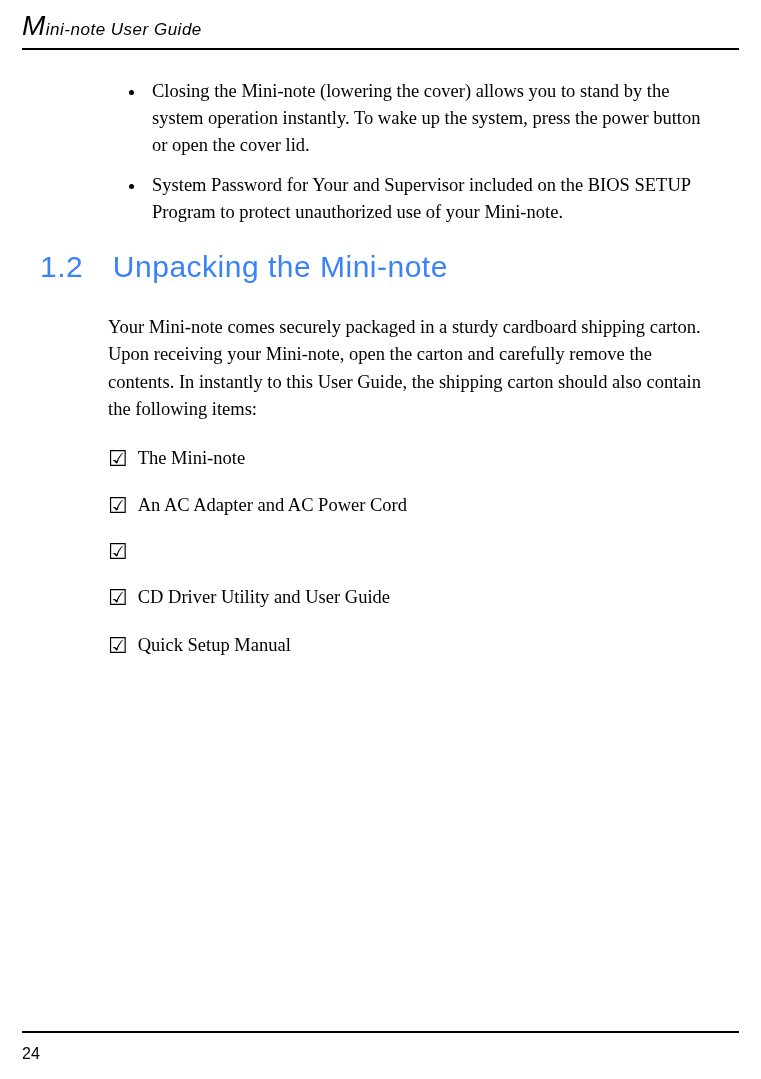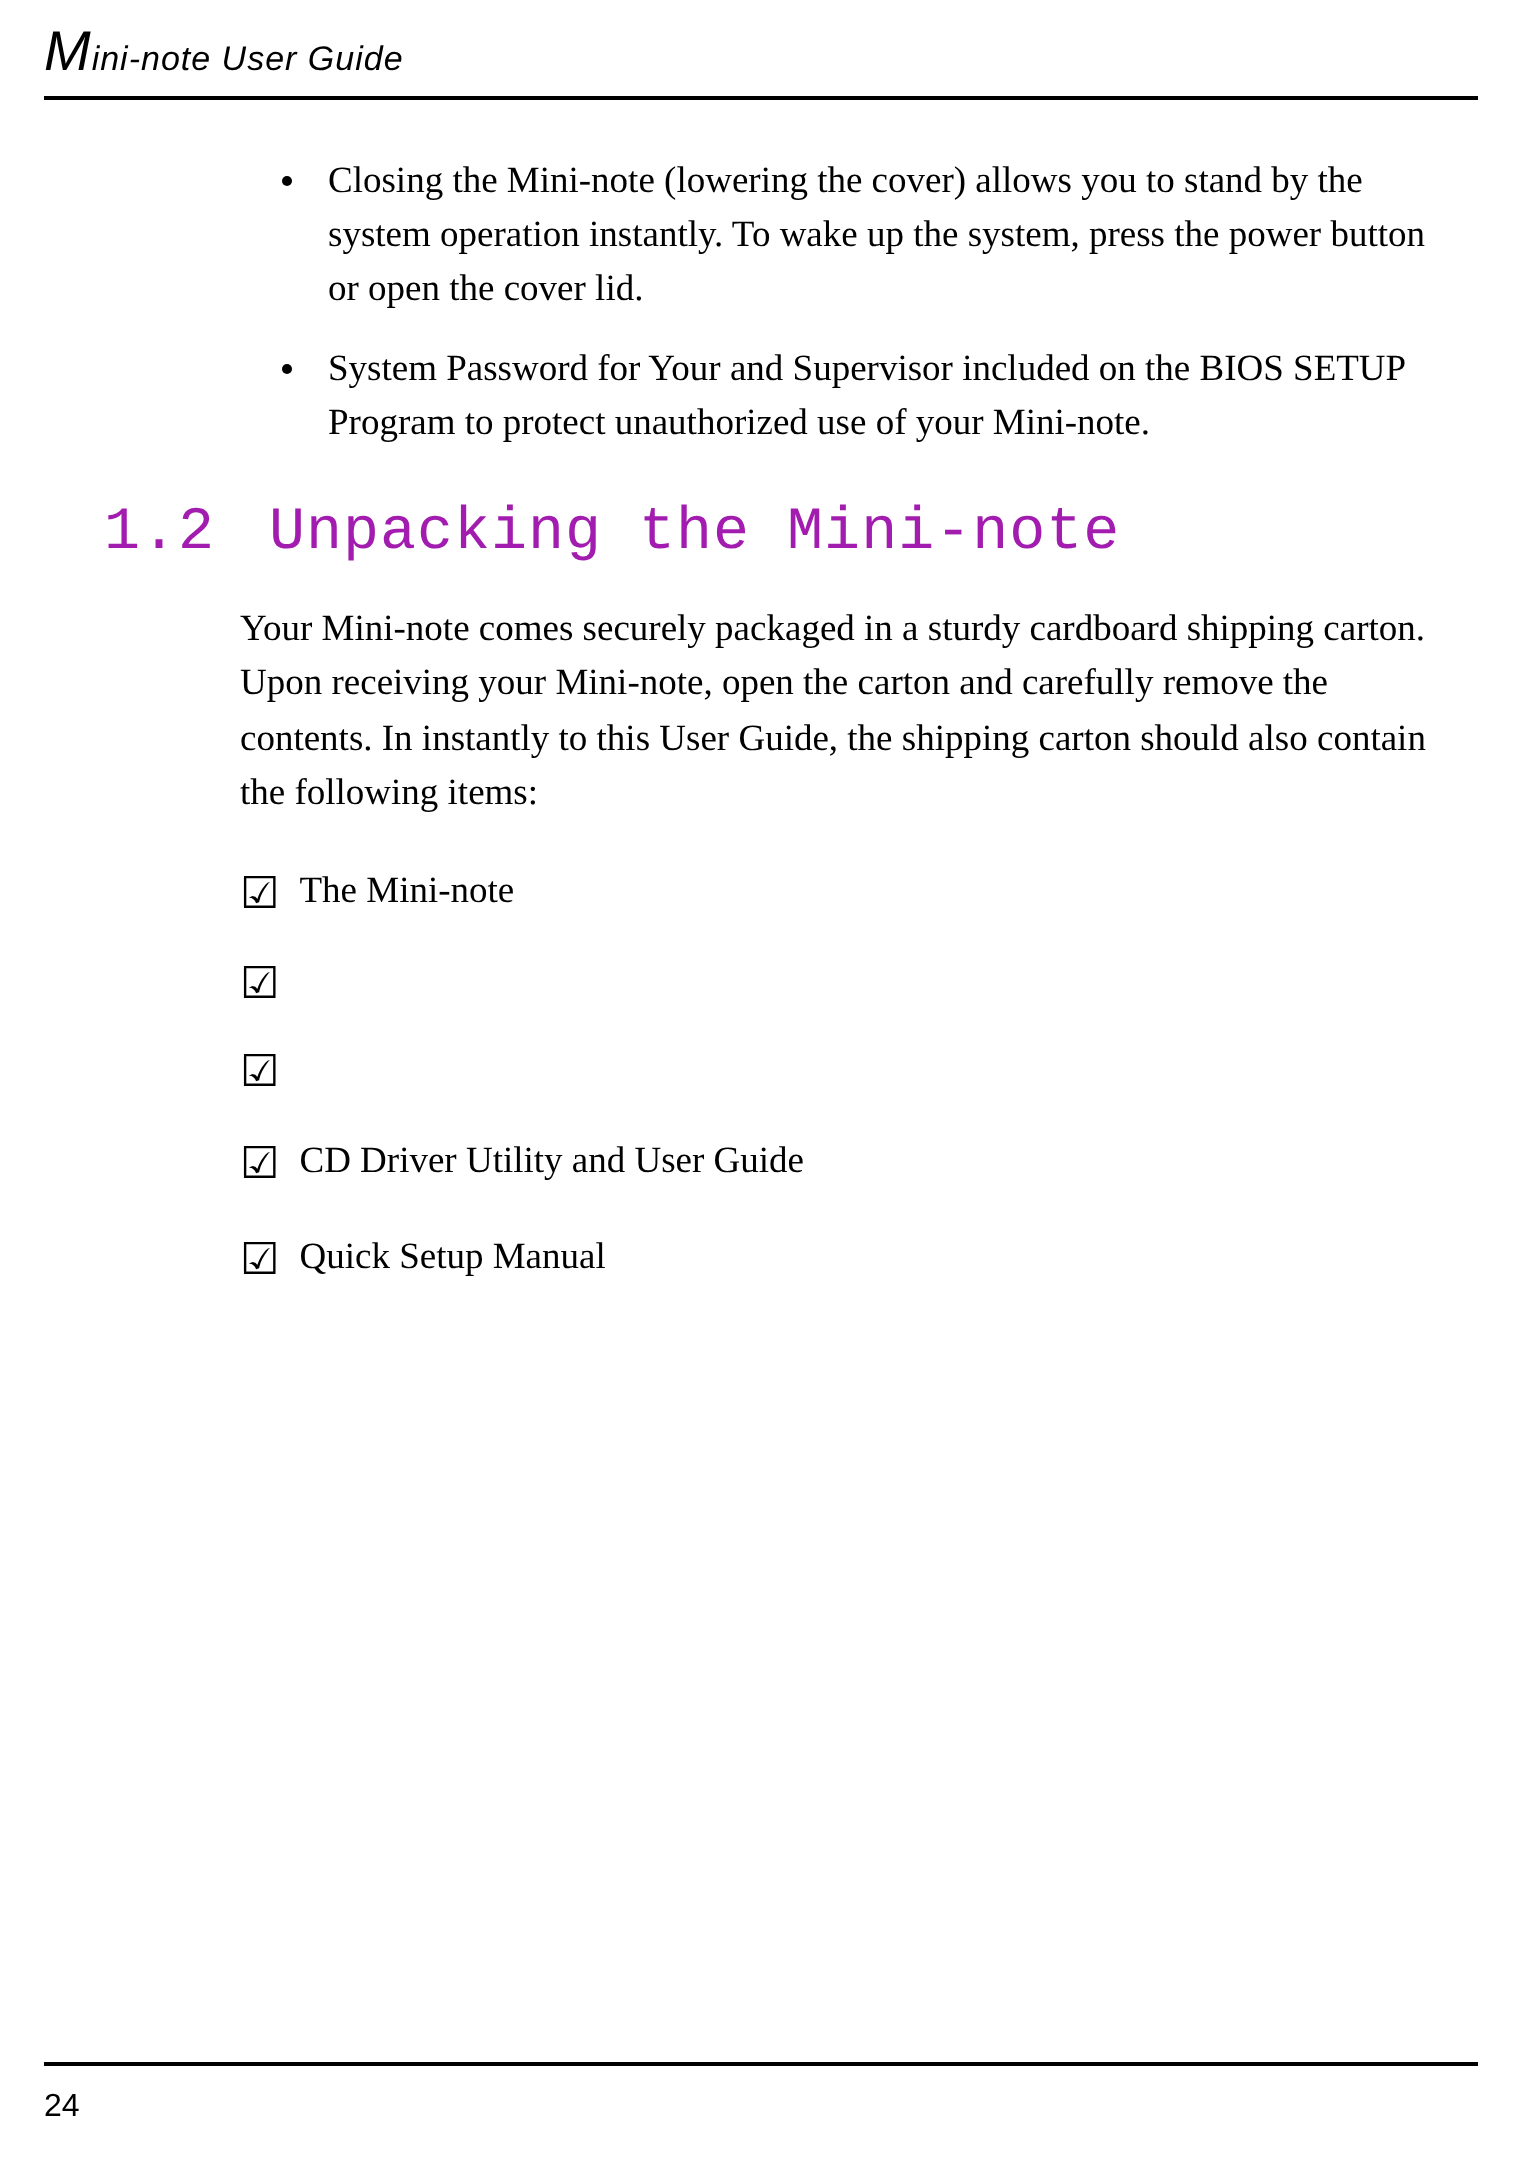--- a/index.html
+++ b/index.html
@@ -34,38 +34,38 @@
   }
   .running-head .cap {
     font-size: 28px;
     font-style: italic;
     font-weight: normal;
     vertical-align: baseline;
   }
   .content {
     position: absolute;
     top: 78px;
-    left: 120px;
+    left: 108px;
     width: 600px;
   }
   ul.bullets {
     margin: 0 0 18px 0;
     padding: 0 0 0 38px;
   }
   ul.bullets li {
     font-size: 18.5px;
     line-height: 1.45;
     margin-bottom: 14px;
     padding-left: 6px;
   }
   .section-heading {
-    font-family: Liberation Mono, monospace;
+    font-family: Liberation Sans, sans-serif;
     font-size: 30px;
-    color: #a21caf;
-    margin: 24px 0 18px -68px;
+    color: #3b82f6;
+    margin: 24px 0 30px -68px;
     letter-spacing: 0.5px;
     font-weight: normal;
   }
   .section-heading .num {
     display: inline-block;
     min-width: 64px;
   }
   .para {
     font-size: 18.5px;
     line-height: 1.48;
@@ -127,20 +127,21 @@
 
     <p class="para">Your Mini-note comes securely packaged in a sturdy cardboard shipping carton. Upon receiving your Mini-note, open the carton and carefully remove the contents. In instantly to this User Guide, the shipping carton should also contain the following items:</p>
 
     <ul class="checklist">
       <li>
         <span class="checkbox-icon">☑</span>
         <span>The Mini-note</span>
       </li>
       <li>
         <span class="checkbox-icon">☑</span>
+        <span>An AC Adapter and AC Power Cord</span>
       </li>
       <li>
         <span class="checkbox-icon">☑</span>
       </li>
       <li>
         <span class="checkbox-icon">☑</span>
         <span>CD Driver Utility and User Guide</span>
       </li>
       <li>
         <span class="checkbox-icon">☑</span>

